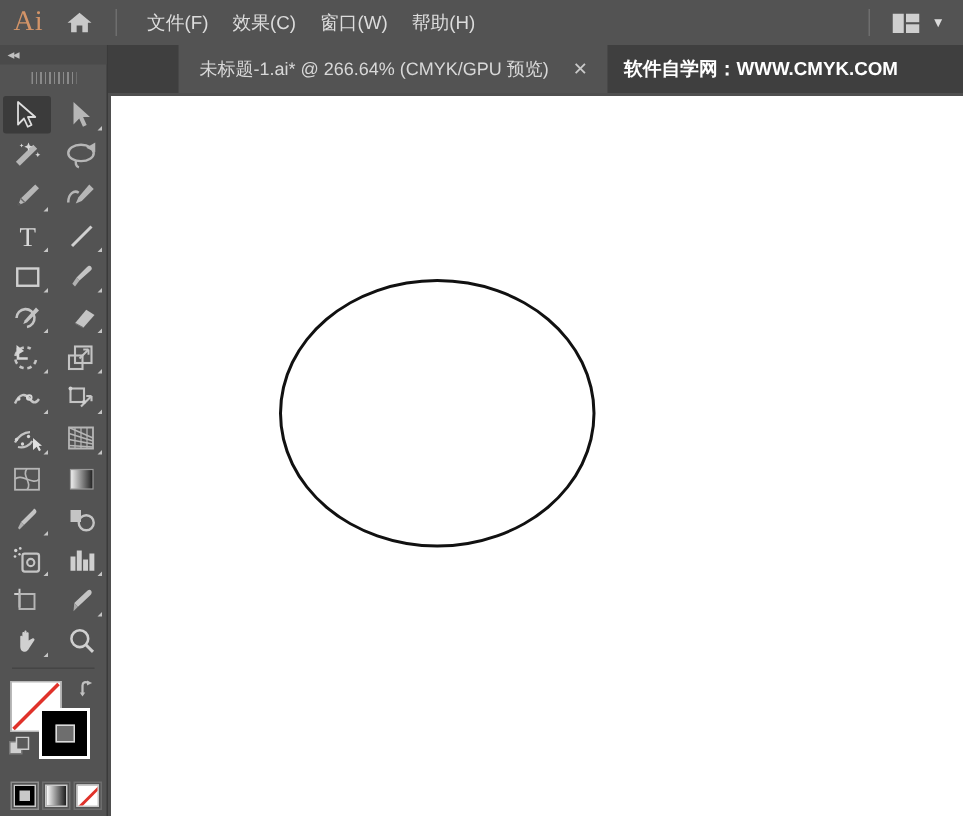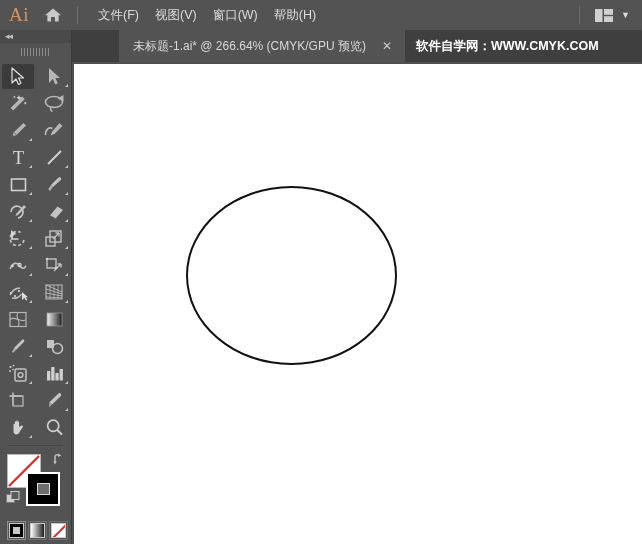--- a/index.html
+++ b/index.html
@@ -317,21 +317,21 @@
   <div class="menubar">
     <div class="ai-logo">Ai</div>
     <div class="home-icon">
       <svg width="18" height="16" viewBox="0 0 18 16" aria-hidden="true">
         <path d="M9 1.5 L17 8.2 L14.6 8.2 L14.6 14.5 L10.9 14.5 L10.9 10 L7.1 10 L7.1 14.5 L3.4 14.5 L3.4 8.2 L1 8.2 Z" fill="#c9c9c9"></path>
       </svg>
     </div>
     <div class="vsep"></div>
     <div class="menu-items">
       <div class="menu-item">文件(F)</div>
-      <div class="menu-item">视图(V)</div>
+      <div class="menu-item">效果(C)</div>
       <div class="menu-item">窗口(W)</div>
       <div class="menu-item">帮助(H)</div>
     </div>
     <div class="ws-right">
       <div class="vsep"></div>
       <div class="ws-switch">
         <svg class="ws-icon" viewBox="0 0 18 13">
           <rect x="0" y="0" width="7.5" height="13" fill="#cfcfcf"></rect>
           <rect x="9" y="0" width="9" height="5.8" fill="#cfcfcf"></rect>
           <rect x="9" y="7.2" width="9" height="5.8" fill="#cfcfcf"></rect>

